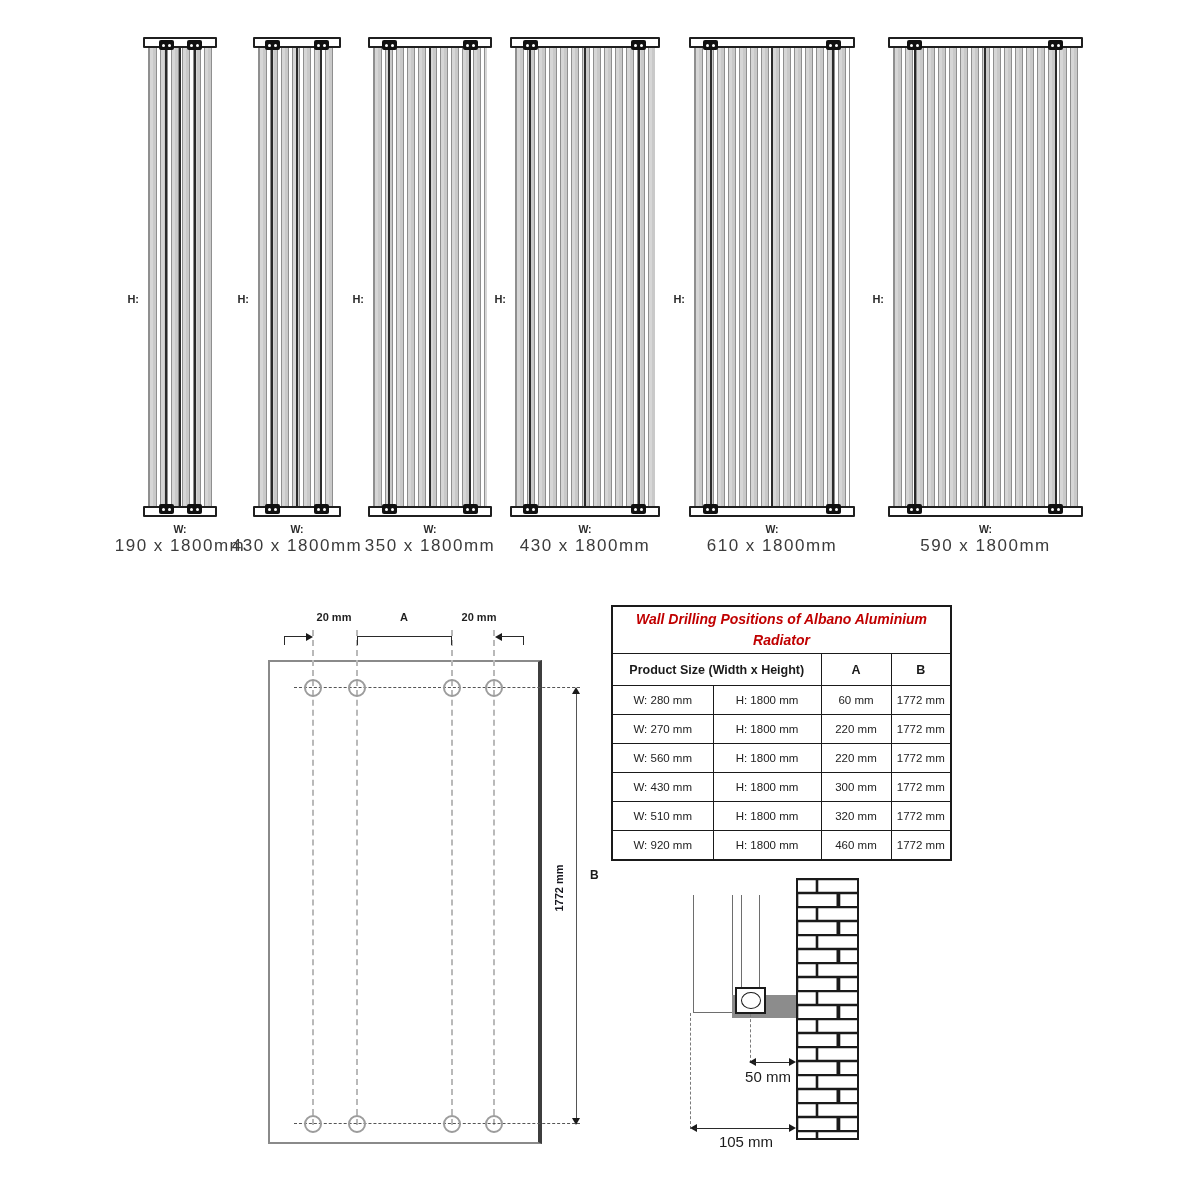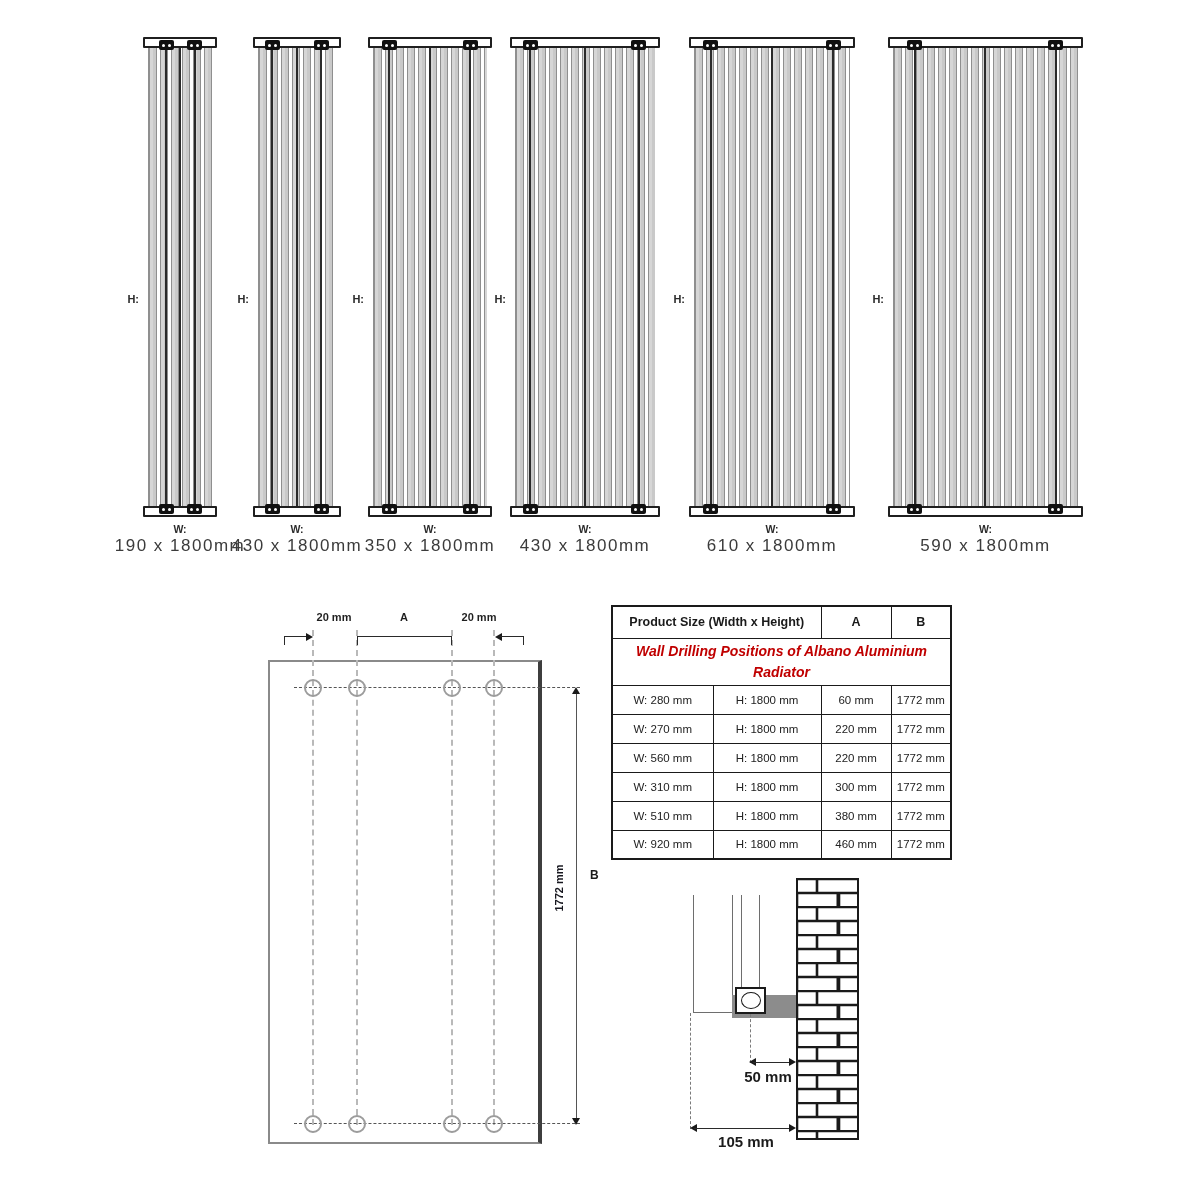--- a/index.html
+++ b/index.html
@@ -65,21 +65,21 @@
                font-size:14px; line-height:1.5; padding:2px 14px; }
   th.t-head { height:32px; font-size:12.5px; font-weight:bold; }
   td.t-cell { height:29px; font-size:11.5px; color:#222; }
 
   
   .graybar { position:absolute; left:732px; top:995px; width:65px; height:23px; background:#8c8c8c; }
   .bracket { position:absolute; left:735px; top:987px; width:31px; height:27px;
              background:#fff; border:2.5px solid #1a1a1a; z-index:2;
              display:flex; align-items:center; justify-content:center; }
   .bracket .hole-ellipse { width:20px; height:17px; border:1.7px solid #1a1a1a; border-radius:50%; }
-  .mm-label { position:absolute; font-size:15px; font-weight:700; color:#1c1c1c; text-align:center; }
+  .mm-label { position:absolute; font-size:15px; font-weight:400; color:#1c1c1c; text-align:center; }
 </style>
 </head>
 <body>
 
 <div id="page">
 
   <div class="radiator" style="left:143px;width:74px;">
     <div class="rad-fins"></div>
     <div class="hanger" style="left:22px;"></div>
     <div class="hanger" style="left:36px;"></div>
@@ -290,55 +290,55 @@
 
   <table class="spec">
     <colgroup>
         <col style="width:101px">
         <col style="width:108px">
         <col style="width:70px">
         <col style="width:60px">
       </colgroup>
     <tbody>
       <tr>
+        <td class="t-title" colspan="4">Wall Drilling Positions of Albano Aluminium Radiator</td>
+      </tr>
+      <tr>
         <th class="t-head" colspan="2">Product Size (Width x Height)</th>
         <th class="t-head">A</th>
         <th class="t-head">B</th>
       </tr>
       <tr>
-        <td class="t-title" colspan="4">Wall Drilling Positions of Albano Aluminium Radiator</td>
-      </tr>
-      <tr>
         <td class="t-cell">W: 280 mm</td>
         <td class="t-cell">H: 1800 mm</td>
         <td class="t-cell">60 mm</td>
         <td class="t-cell">1772 mm</td>
       </tr>
       <tr>
         <td class="t-cell">W: 270 mm</td>
         <td class="t-cell">H: 1800 mm</td>
         <td class="t-cell">220 mm</td>
         <td class="t-cell">1772 mm</td>
       </tr>
       <tr>
         <td class="t-cell">W: 560 mm</td>
         <td class="t-cell">H: 1800 mm</td>
         <td class="t-cell">220 mm</td>
         <td class="t-cell">1772 mm</td>
       </tr>
       <tr>
-        <td class="t-cell">W: 310 mm</td>
+        <td class="t-cell">W: 430 mm</td>
         <td class="t-cell">H: 1800 mm</td>
         <td class="t-cell">300 mm</td>
         <td class="t-cell">1772 mm</td>
       </tr>
       <tr>
         <td class="t-cell">W: 510 mm</td>
         <td class="t-cell">H: 1800 mm</td>
-        <td class="t-cell">380 mm</td>
+        <td class="t-cell">320 mm</td>
         <td class="t-cell">1772 mm</td>
       </tr>
       <tr>
         <td class="t-cell">W: 920 mm</td>
         <td class="t-cell">H: 1800 mm</td>
         <td class="t-cell">460 mm</td>
         <td class="t-cell">1772 mm</td>
       </tr>
     </tbody>
   </table>

